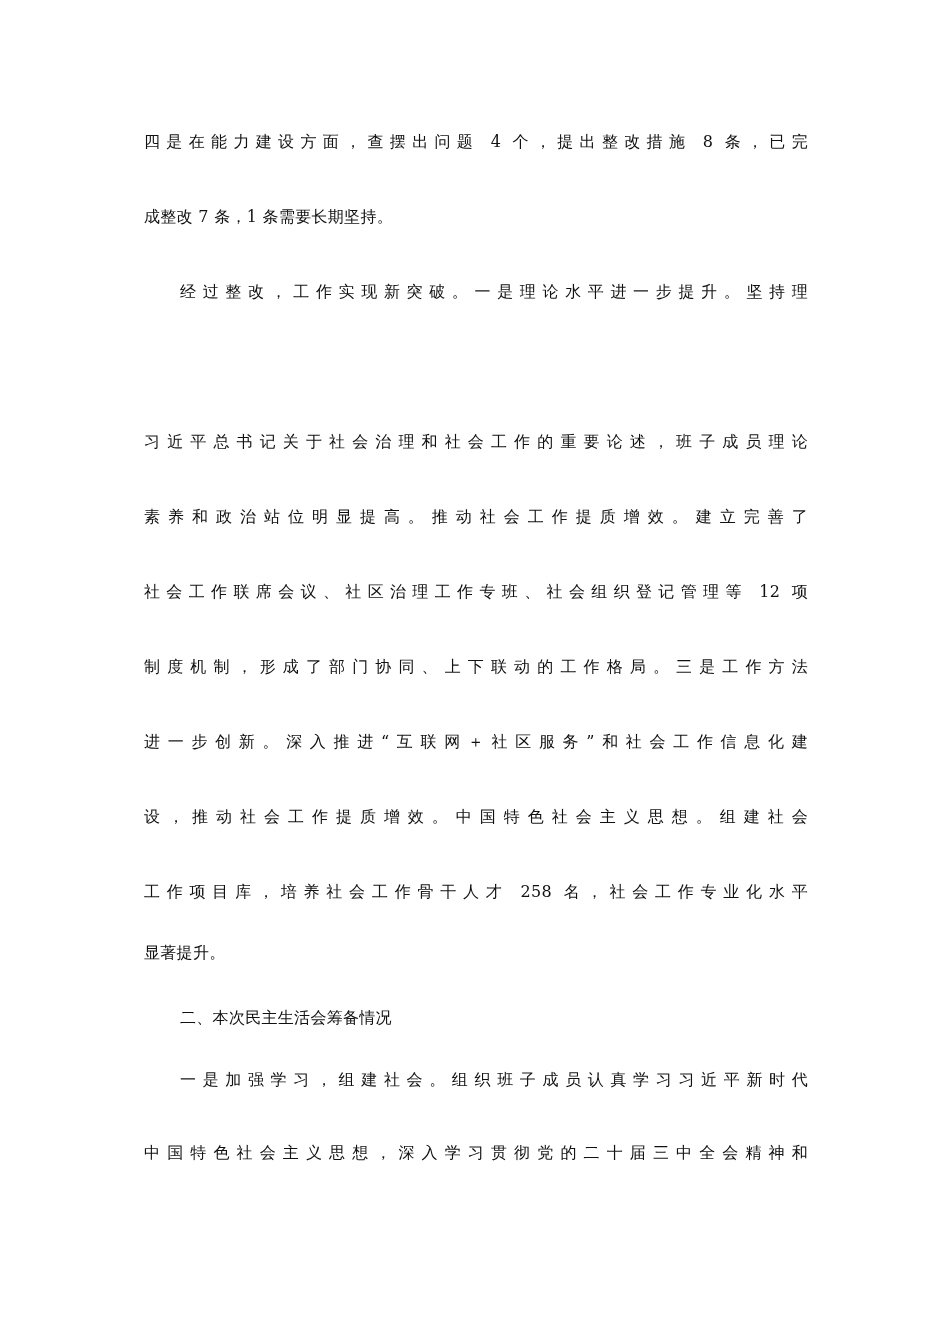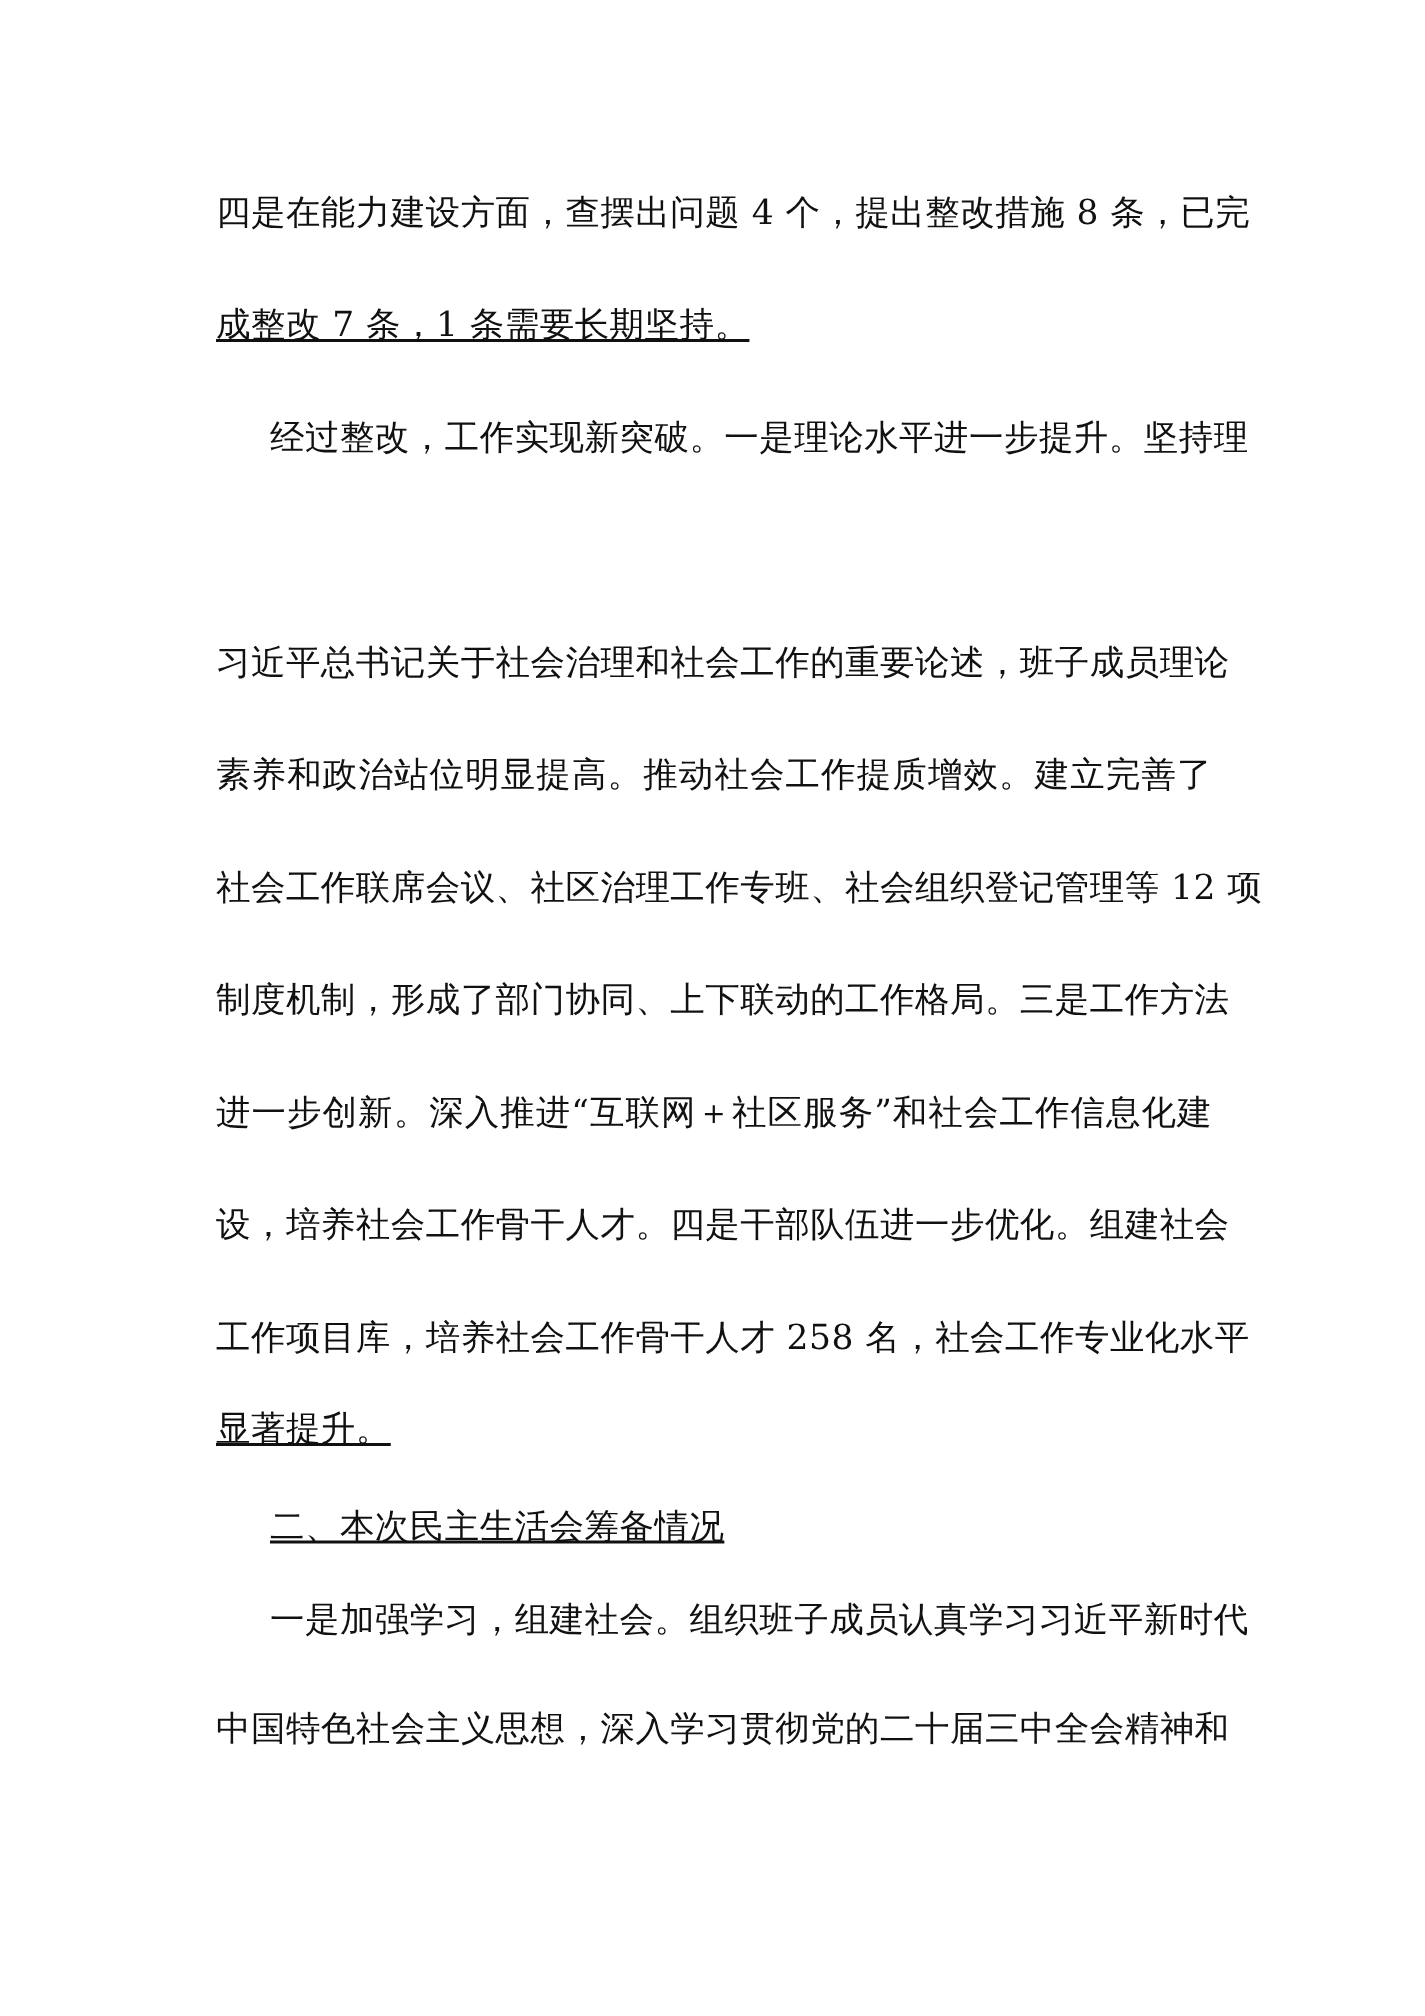--- a/index.html
+++ b/index.html
@@ -19,52 +19,51 @@
       position: absolute;
       left: 0; top: 0;
       width: 950px;
       height: 1344px;
       background: #ffffff;
     }
     .line {
       position: absolute;
       left: 144px;
       width: 664px;
-      font-size: 23px;
+      font-size: 16px;
       line-height: 30px;
       height: 30px;
       white-space: nowrap;
       letter-spacing: 0.3px;
       text-align: justify;
       text-align-last: justify;
     }
     .line.last {
       text-align-last: left;
-      text-decoration: underline;
     }
     .line.indent {
       left: 180px;
       width: 628px;
     }
   </style>
 </head>
 <body>
 
 <div class="page">
 
   <div class="line" style="top:127px">四是在能力建设方面，查摆出问题 4 个，提出整改措施 8 条，已完</div>
   <div class="line last" style="top:202px">成整改 7 条，1 条需要长期坚持。</div>
 
   <div class="line indent" style="top:277px">经过整改，工作实现新突破。一是理论水平进一步提升。坚持理</div>
   <div class="line" style="top:427px">习近平总书记关于社会治理和社会工作的重要论述，班子成员理论</div>
   <div class="line" style="top:502px">素养和政治站位明显提高。推动社会工作提质增效。建立完善了</div>
   <div class="line" style="top:577px">社会工作联席会议、社区治理工作专班、社会组织登记管理等 12 项</div>
   <div class="line" style="top:652px">制度机制，形成了部门协同、上下联动的工作格局。三是工作方法</div>
   <div class="line" style="top:727px">进一步创新。深入推进“互联网＋社区服务”和社会工作信息化建</div>
-  <div class="line" style="top:802px">设，培养社会工作骨干人才。四是干部队伍进一步优化。组建社会</div>
+  <div class="line" style="top:802px">设，推动社会工作提质增效。中国特色社会主义思想。组建社会</div>
   <div class="line" style="top:877px">工作项目库，培养社会工作骨干人才 258 名，社会工作专业化水平</div>
   <div class="line indent last" style="top:1003px">二、本次民主生活会筹备情况</div>
 
   <div class="line last" style="top:938px">显著提升。</div>
 
   <div class="line indent" style="top:1065px">一是加强学习，组建社会。组织班子成员认真学习习近平新时代</div>
   <div class="line" style="top:1138px">中国特色社会主义思想，深入学习贯彻党的二十届三中全会精神和</div>
 
 </div>
 

